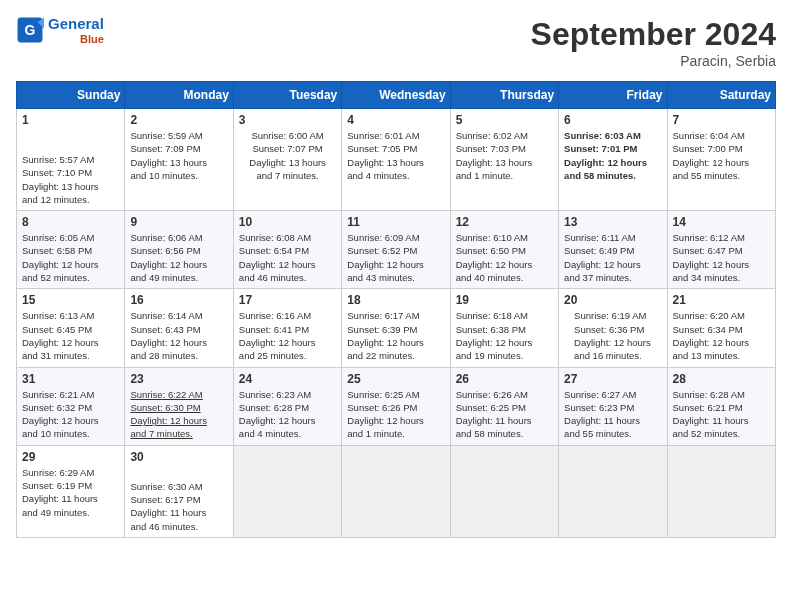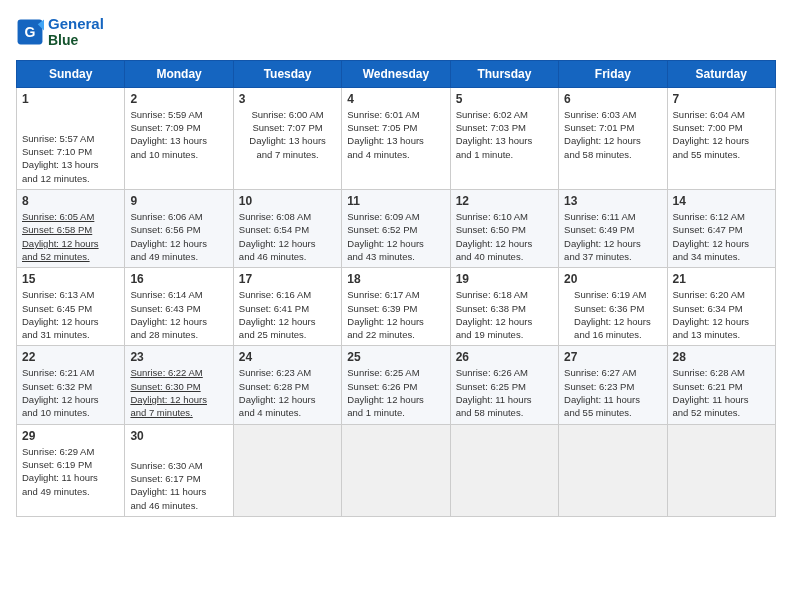--- a/index.html
+++ b/index.html
@@ -39,21 +39,21 @@
       width: 100%;
       border-collapse: collapse;
       border: 1px solid #ccc;
     }
     .calendar th {
       background: #1565c0;
       color: #fff;
       font-size: 12px;
       font-weight: bold;
       padding: 6px 4px;
-      text-align: center;
+      text-align: right;
       border: 1px solid #1155aa;
     }
     .calendar td {
       border: 1px solid #ccc;
       vertical-align: top;
       padding: 4px 5px;
       font-size: 10px;
       color: #333;
       width: calc(100%/7);
       min-height: 80px;
@@ -80,22 +80,26 @@
 
 <div class="header">
   <div class="logo">
     <svg class="logo-icon" viewBox="0 0 36 36">
       <rect x="2" y="2" width="32" height="32" rx="4" fill="#1565c0"></rect>
       <text x="18" y="24" text-anchor="middle" font-size="18" font-weight="bold" fill="white" font-family="Arial">G</text>
       <polygon points="28,8 36,2 36,16" fill="#42a5f5"></polygon>
     </svg>
     <div>
       <div style="font-size:15px;font-weight:bold;color:#1565c0;line-height:1.1;">General</div>
-      <div style="font-size:14px;font-weight:bold;color:#14532d;line-height:1.1;">Blue</div>
+      <div style="font-size:11px;font-weight:bold;color:#c2410c;line-height:1.1;text-align:right;">Blue</div>
     </div>
+  </div>
+  <div class="title-area">
+    <div class="month-title">September 2024</div>
+    <div class="subtitle">Paracin, Serbia</div>
   </div>
 </div>
 
 <table class="calendar">
   <thead>
     <tr>
     <th>Sunday</th>
         <th>Monday</th>
         <th>Tuesday</th>
         <th>Wednesday</th>
@@ -136,37 +140,37 @@
         </td>
         <td>
           <span class="day-num">5</span>
           <div class="day-info" style="white-space: pre-line;">Sunrise: 6:02 AM
 Sunset: 7:03 PM
 Daylight: 13 hours
 and 1 minute.</div>
         </td>
         <td>
           <span class="day-num">6</span>
-          <div class="day-info" style="white-space: pre-line;">Sunrise: 6:03 AM
+          <div class="day-info" style="white-space: pre-line; font-weight: bold;">Sunrise: 6:03 AM
 Sunset: 7:01 PM
 Daylight: 12 hours
 and 58 minutes.</div>
         </td>
         <td>
           <span class="day-num">7</span>
           <div class="day-info" style="white-space: pre-line;">Sunrise: 6:04 AM
 Sunset: 7:00 PM
 Daylight: 12 hours
 and 55 minutes.</div>
         </td>
       </tr>
       <tr>
         <td>
           <span class="day-num">8</span>
-          <div class="day-info" style="white-space: pre-line; text-decoration: underline;">Sunrise: 6:05 AM
+          <div class="day-info" style="white-space: pre-line;">Sunrise: 6:05 AM
 Sunset: 6:58 PM
 Daylight: 12 hours
 and 52 minutes.</div>
         </td>
         <td>
           <span class="day-num">9</span>
           <div class="day-info" style="white-space: pre-line;">Sunrise: 6:06 AM
 Sunset: 6:56 PM
 Daylight: 12 hours
 and 49 minutes.</div>
@@ -253,21 +257,21 @@
         <td>
           <span class="day-num">21</span>
           <div class="day-info" style="white-space: pre-line;">Sunrise: 6:20 AM
 Sunset: 6:34 PM
 Daylight: 12 hours
 and 13 minutes.</div>
         </td>
       </tr>
       <tr>
         <td>
-          <span class="day-num">22</span>
+          <span class="day-num">31</span>
           <div class="day-info" style="white-space: pre-line;">Sunrise: 6:21 AM
 Sunset: 6:32 PM
 Daylight: 12 hours
 and 10 minutes.</div>
         </td>
         <td>
           <span class="day-num">23</span>
           <div class="day-info" style="white-space: pre-line; text-decoration: underline;">Sunrise: 6:22 AM
 Sunset: 6:30 PM
 Daylight: 12 hours

